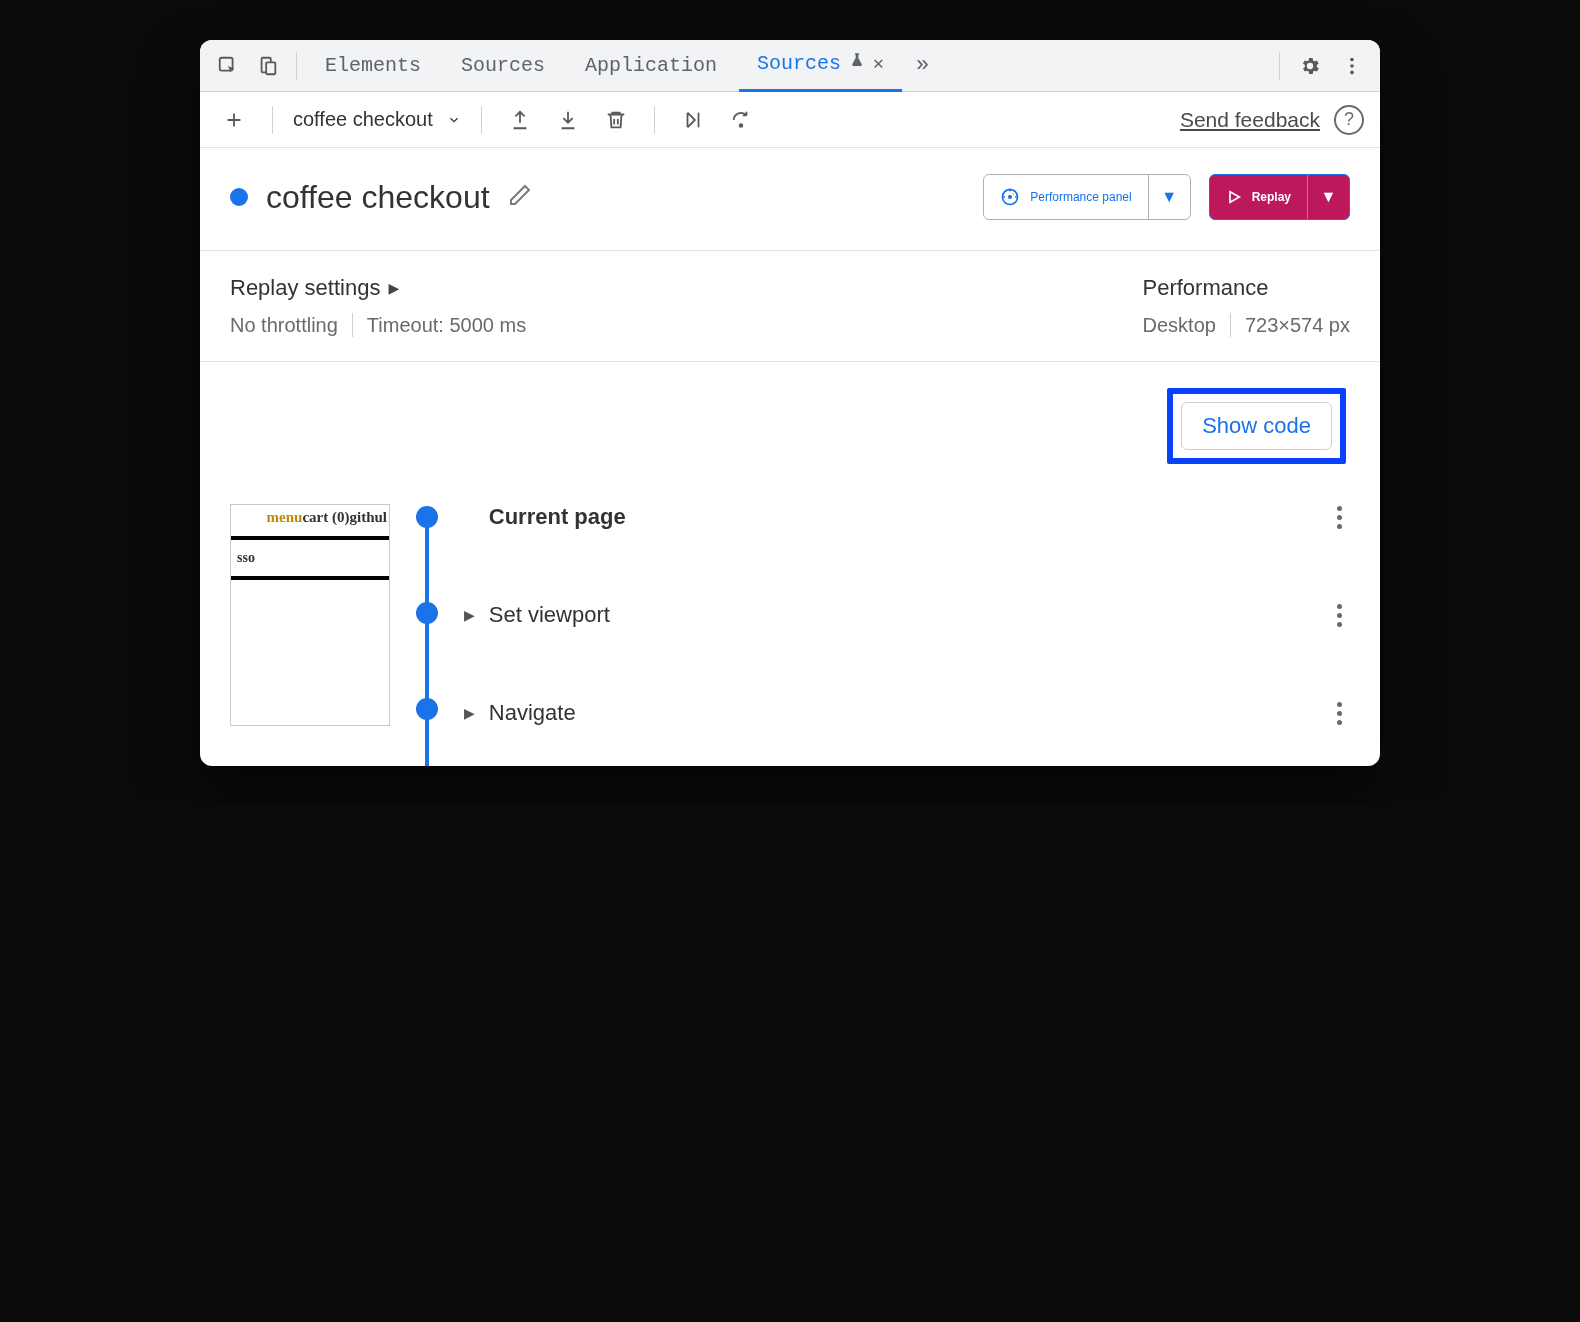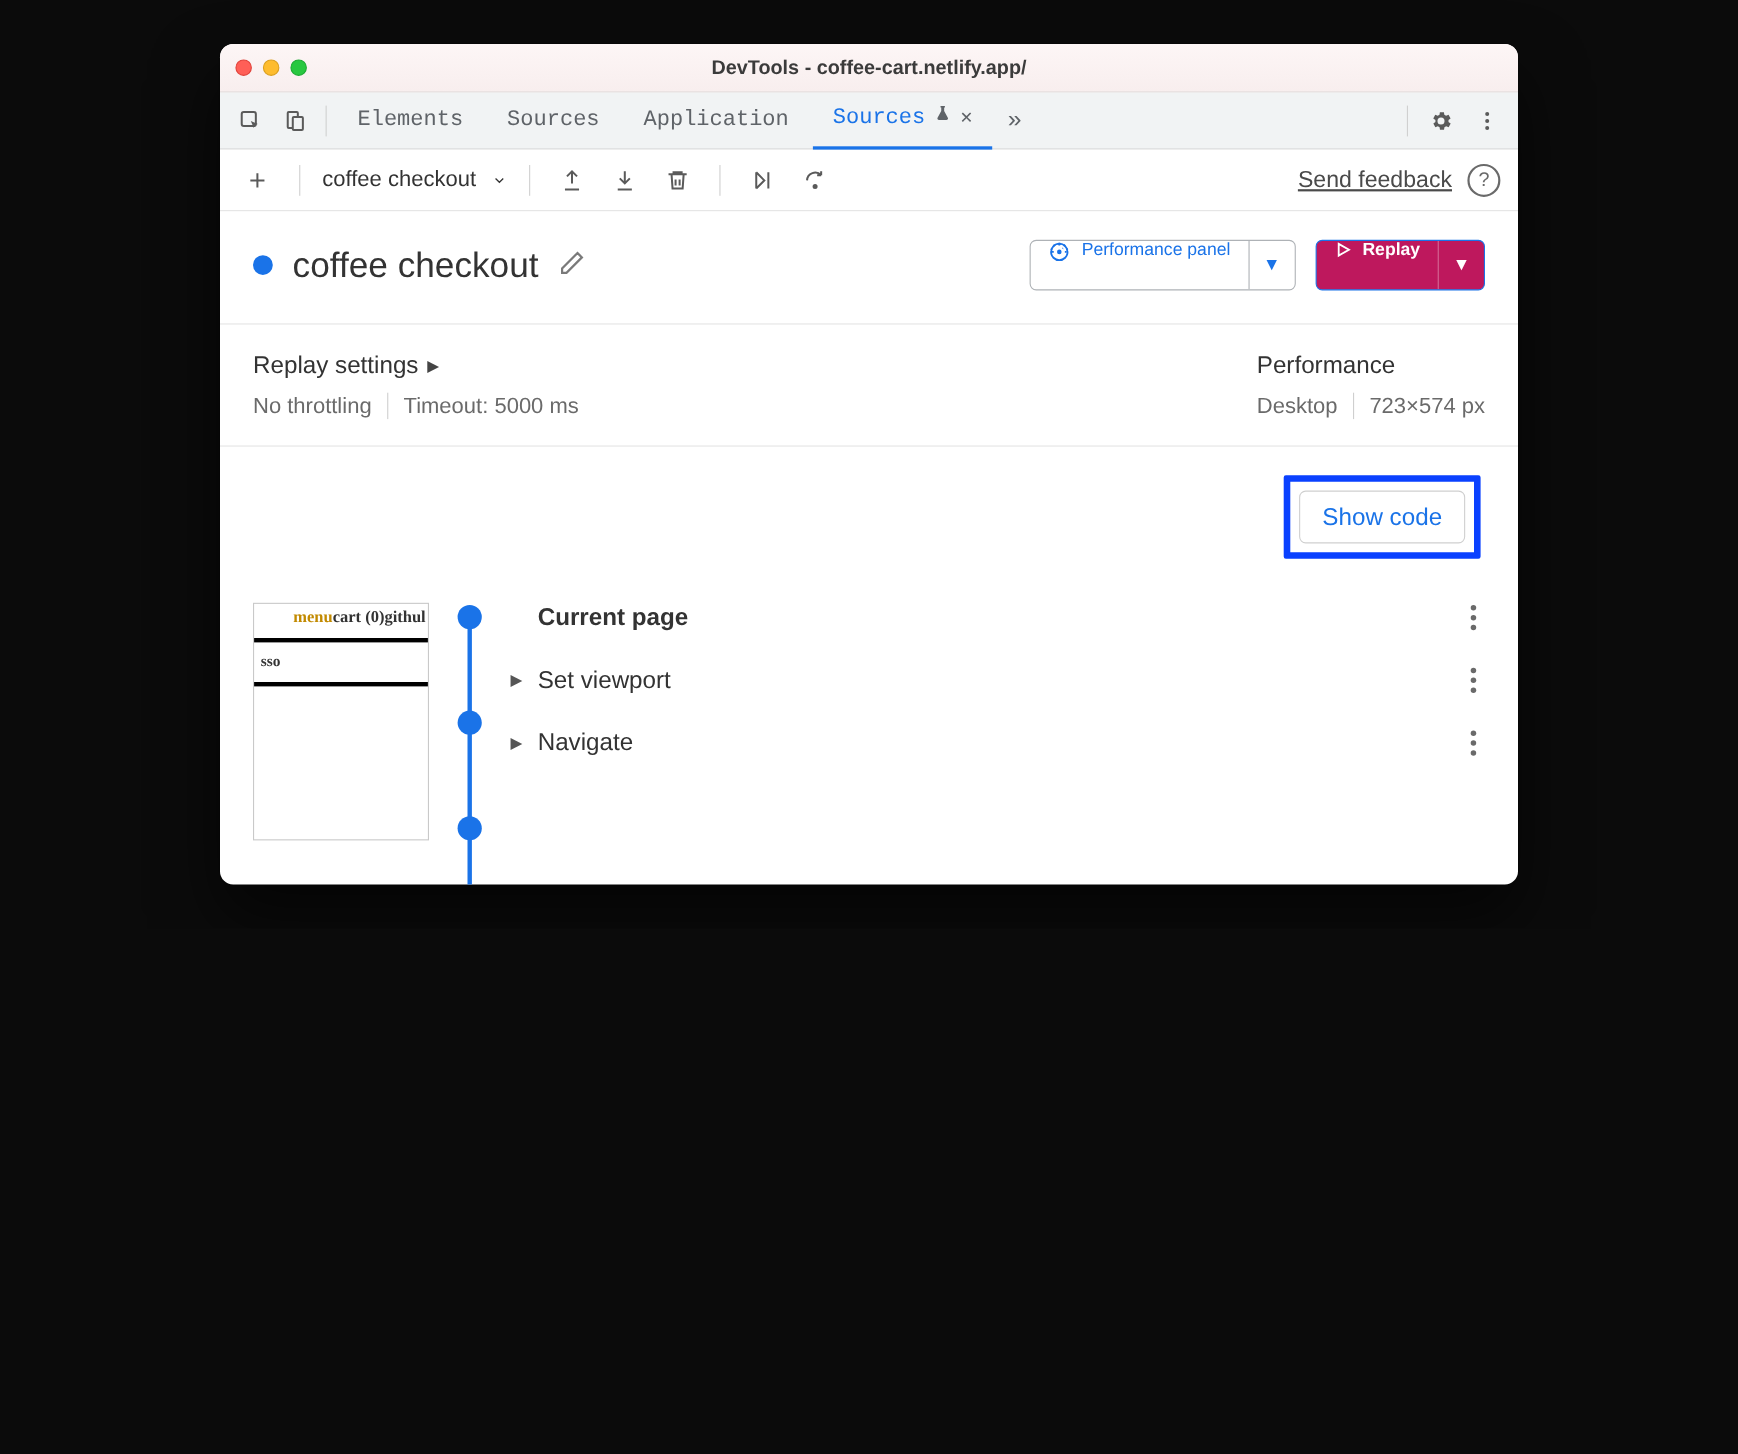--- a/index.html
+++ b/index.html
@@ -72,21 +72,21 @@
 
     
     .content{padding:26px 30px 0 30px}
     .header-row{display:flex;align-items:center;gap:18px;margin-bottom:30px}
     .rec-dot{width:18px;height:18px;border-radius:50%;background:#1a73e8}
     .rec-title{font-size:32px;color:#333}
     .edit-icon{color:#7a7a7a;cursor:pointer}
     .header-spacer{flex:1}
 
     .split-btn{display:flex;border:1px solid #aeb2b6;border-radius:6px;overflow:hidden;height:46px;background:#fff}
-    .split-btn .main{padding:0 16px;display:flex;align-items:flex-start;gap:10px;font-size:16px;color:#1a73e8;cursor:pointer;font-weight:500}
+    .split-btn .main{padding:0 16px;display:flex;align-items:center;gap:10px;font-size:12px;color:#1a73e8;cursor:pointer;font-weight:500}
     .split-btn .caret{width:42px;display:flex;align-items:center;justify-content:center;border-left:1px solid #aeb2b6;color:#1a73e8;cursor:pointer}
     .split-btn.primary{background:#be185d;border-color:#1a73e8}
     .split-btn.primary .main{color:#fff;font-weight:700}
     .split-btn.primary .caret{border-left-color:rgba(255,255,255,.35);color:#fff}
 
     .divider{height:1px;background:#e4e4e4;margin:0 -30px}
 
     .settings-row{display:flex;padding:24px 0;gap:60px}
     .settings-col{display:flex;flex-direction:column;gap:12px}
     .settings-col.right{margin-left:auto;text-align:left}
@@ -103,42 +103,34 @@
     .steps-wrap{display:flex;gap:22px;padding:10px 0 40px 0;position:relative}
     .thumb{width:160px;border:1px solid #c9c9c9;background:#fff;font-family:Georgia,serif;flex-shrink:0}
     .thumb-row{display:flex;justify-content:flex-end;font-size:15px;font-weight:700;padding:4px 2px}
     .thumb-row .menu{color:#c28a00}
     .thumb-row .cart{text-align:center}
     .thumb-bar{height:4px;background:#000;margin:6px 0}
     .thumb-esso{padding:4px 6px;font-weight:700;font-size:14px}
     .timeline{width:30px;display:flex;flex-direction:column;align-items:center;position:relative}
     .t-line{position:absolute;top:10px;bottom:-60px;width:4px;background:#1a73e8;left:50%;transform:translateX(-50%)}
     .t-dot{width:22px;height:22px;border-radius:50%;background:#1a73e8;z-index:1}
-    .steps-list{flex:1;display:flex;flex-direction:column;gap:31px;padding-top:0}
+    .steps-list{flex:1;display:flex;flex-direction:column;gap:72px;padding-top:0}
     .step{display:flex;align-items:center;gap:14px}
     .step-tri{color:#555;font-size:14px;visibility:hidden}
     .step.expandable .step-tri{visibility:visible}
     .step-label{font-size:22px;color:#333}
     .step.current .step-label{font-weight:700}
     .step-more{margin-left:auto;color:#6a6a6a;cursor:pointer;display:flex;flex-direction:column;gap:4px;padding-right:8px}
     .step-more span{width:5px;height:5px;background:#6a6a6a;border-radius:50%}
   </style>
 </head>
 <body>
 
 <div class="window">
 
-  <div class="titlebar">
-    <div class="traffic">
-      <div class="tl-dot dot-red"></div>
-      <div class="tl-dot dot-yellow"></div>
-      <div class="tl-dot dot-green"></div>
-    </div>
-    <div class="title-text">DevTools - coffee-cart.netlify.app/</div>
-  </div>
 
   <div class="tabstrip">
     <div class="iconbtn">
       <svg viewBox="0 0 24 24" fill="none" stroke="currentColor" stroke-width="2">
           <rect x="3" y="3" width="14" height="14" rx="2"></rect>
           <path d="m12 12 7 3-3 1-1 3z" fill="currentColor" stroke="none"></path>
         </svg>
     </div>
     <div class="iconbtn">
       <svg viewBox="0 0 24 24" fill="none" stroke="currentColor" stroke-width="2">

